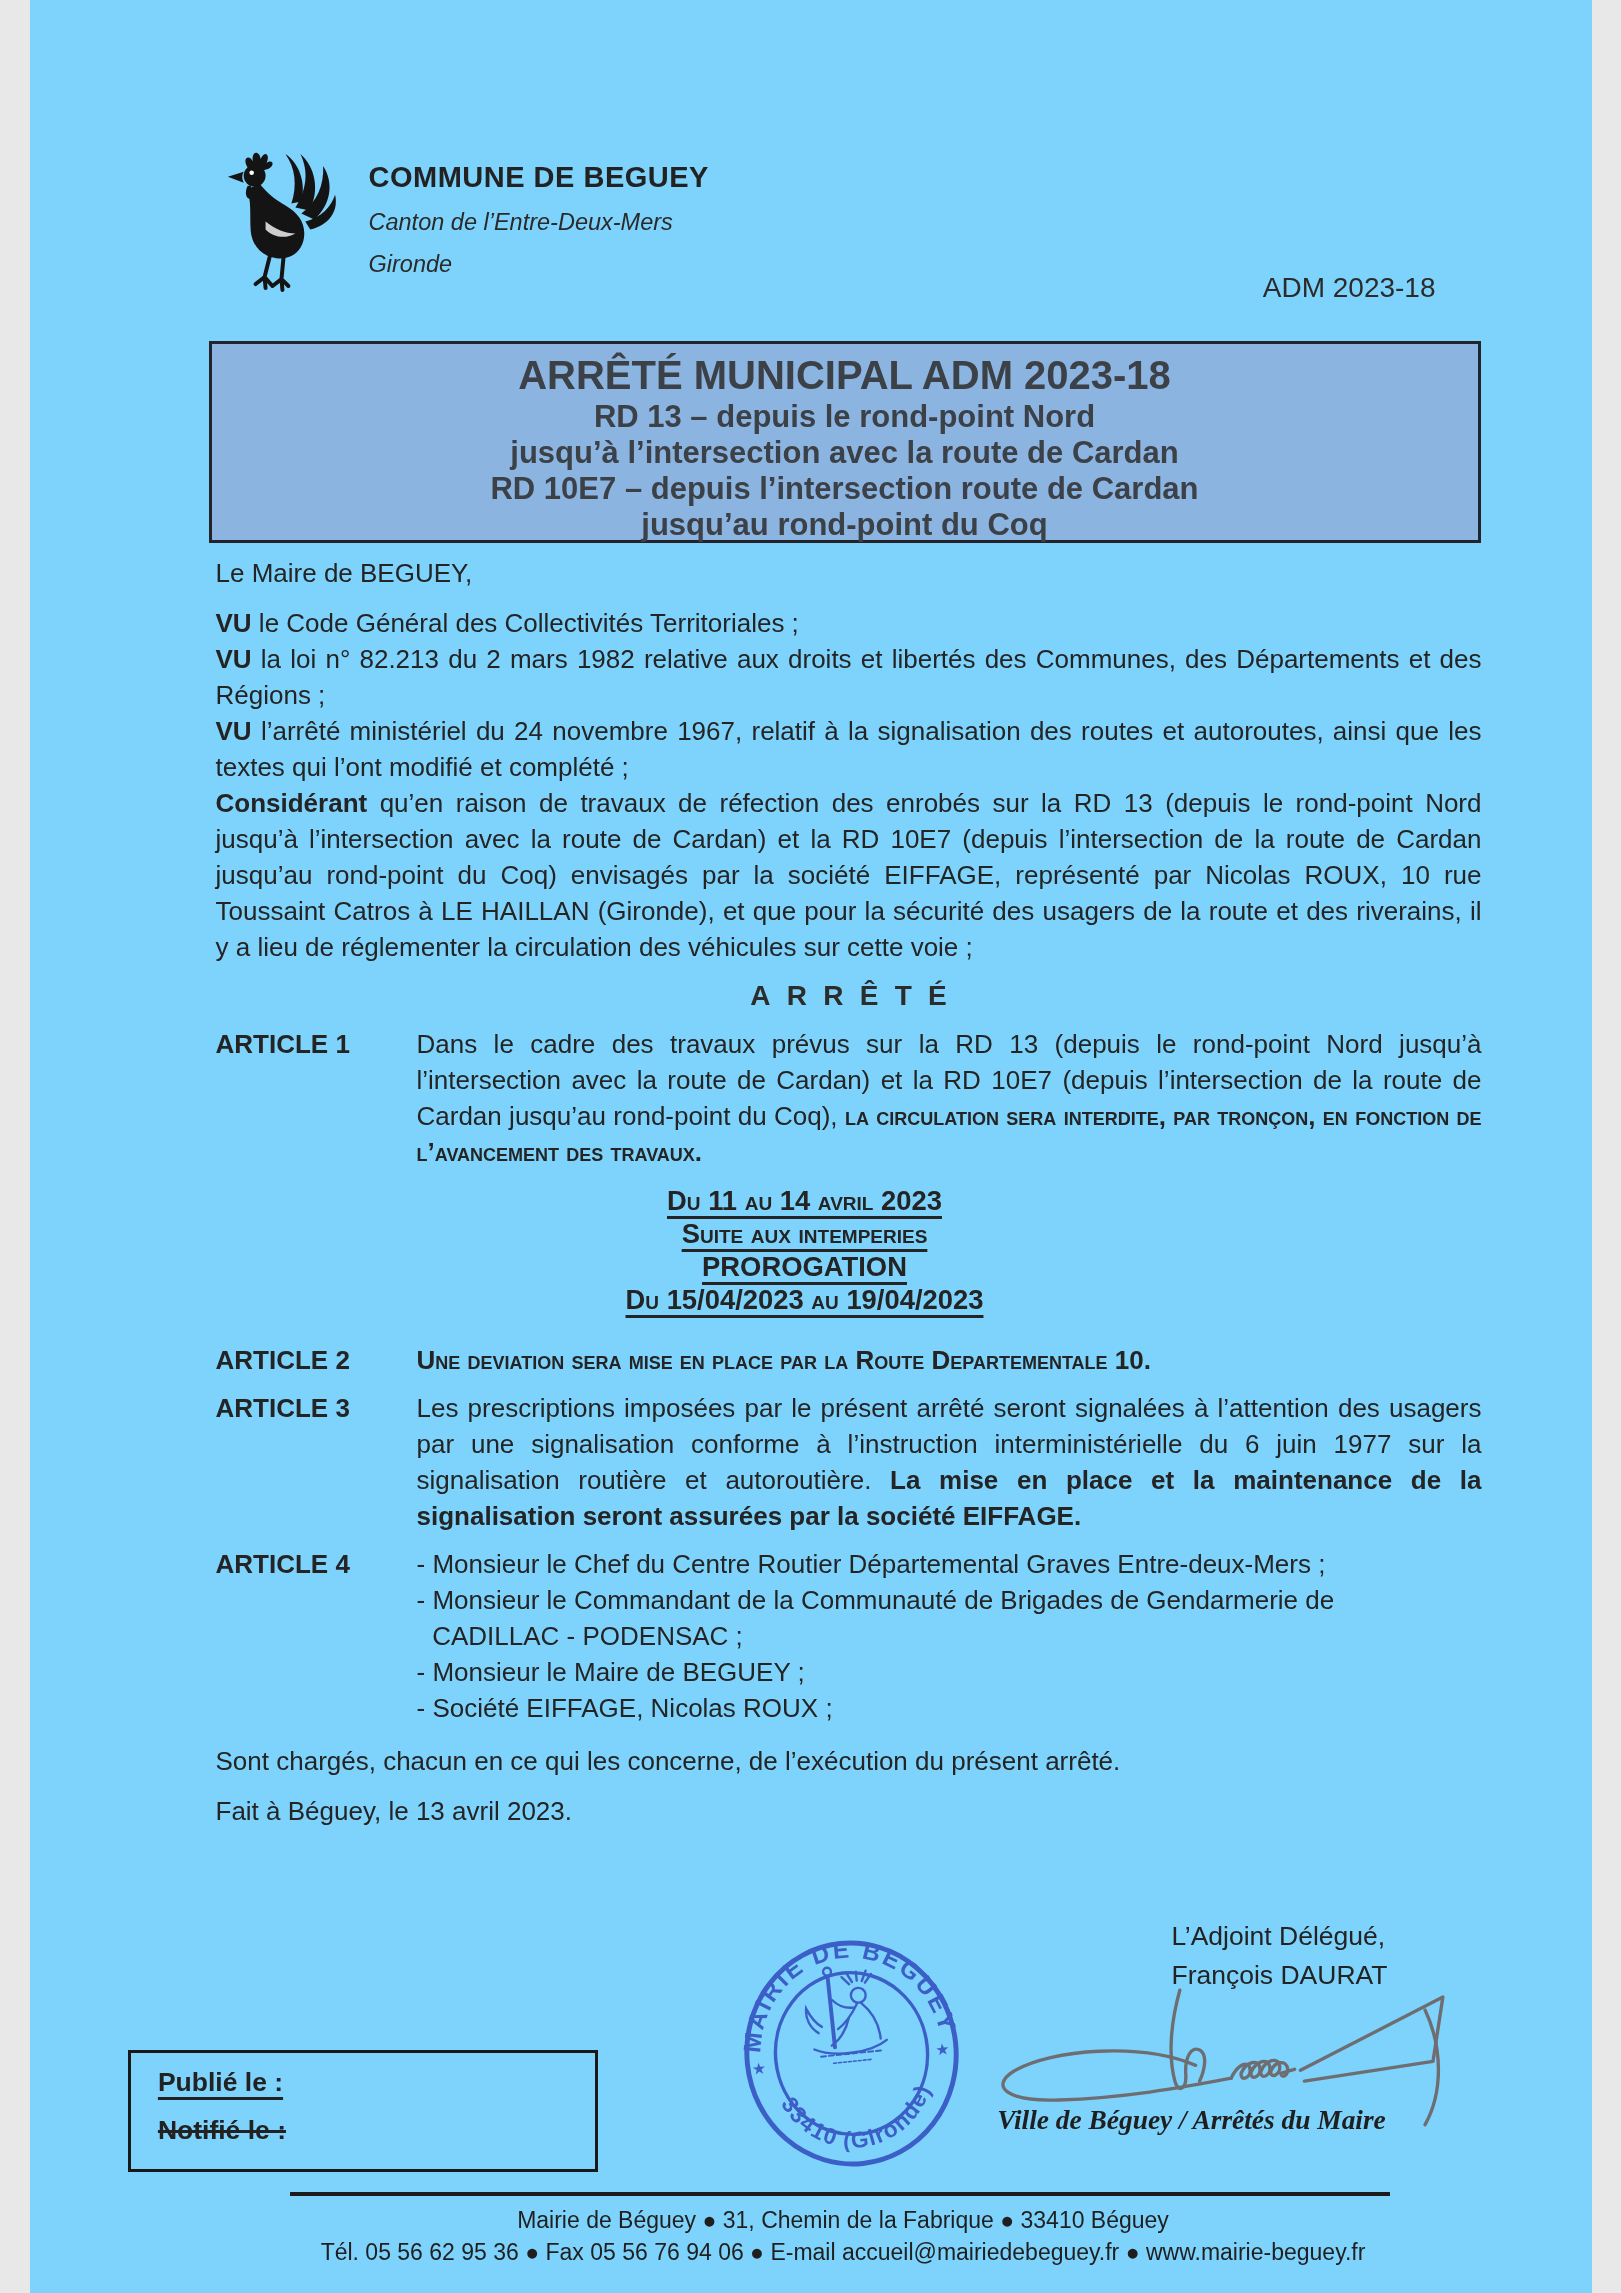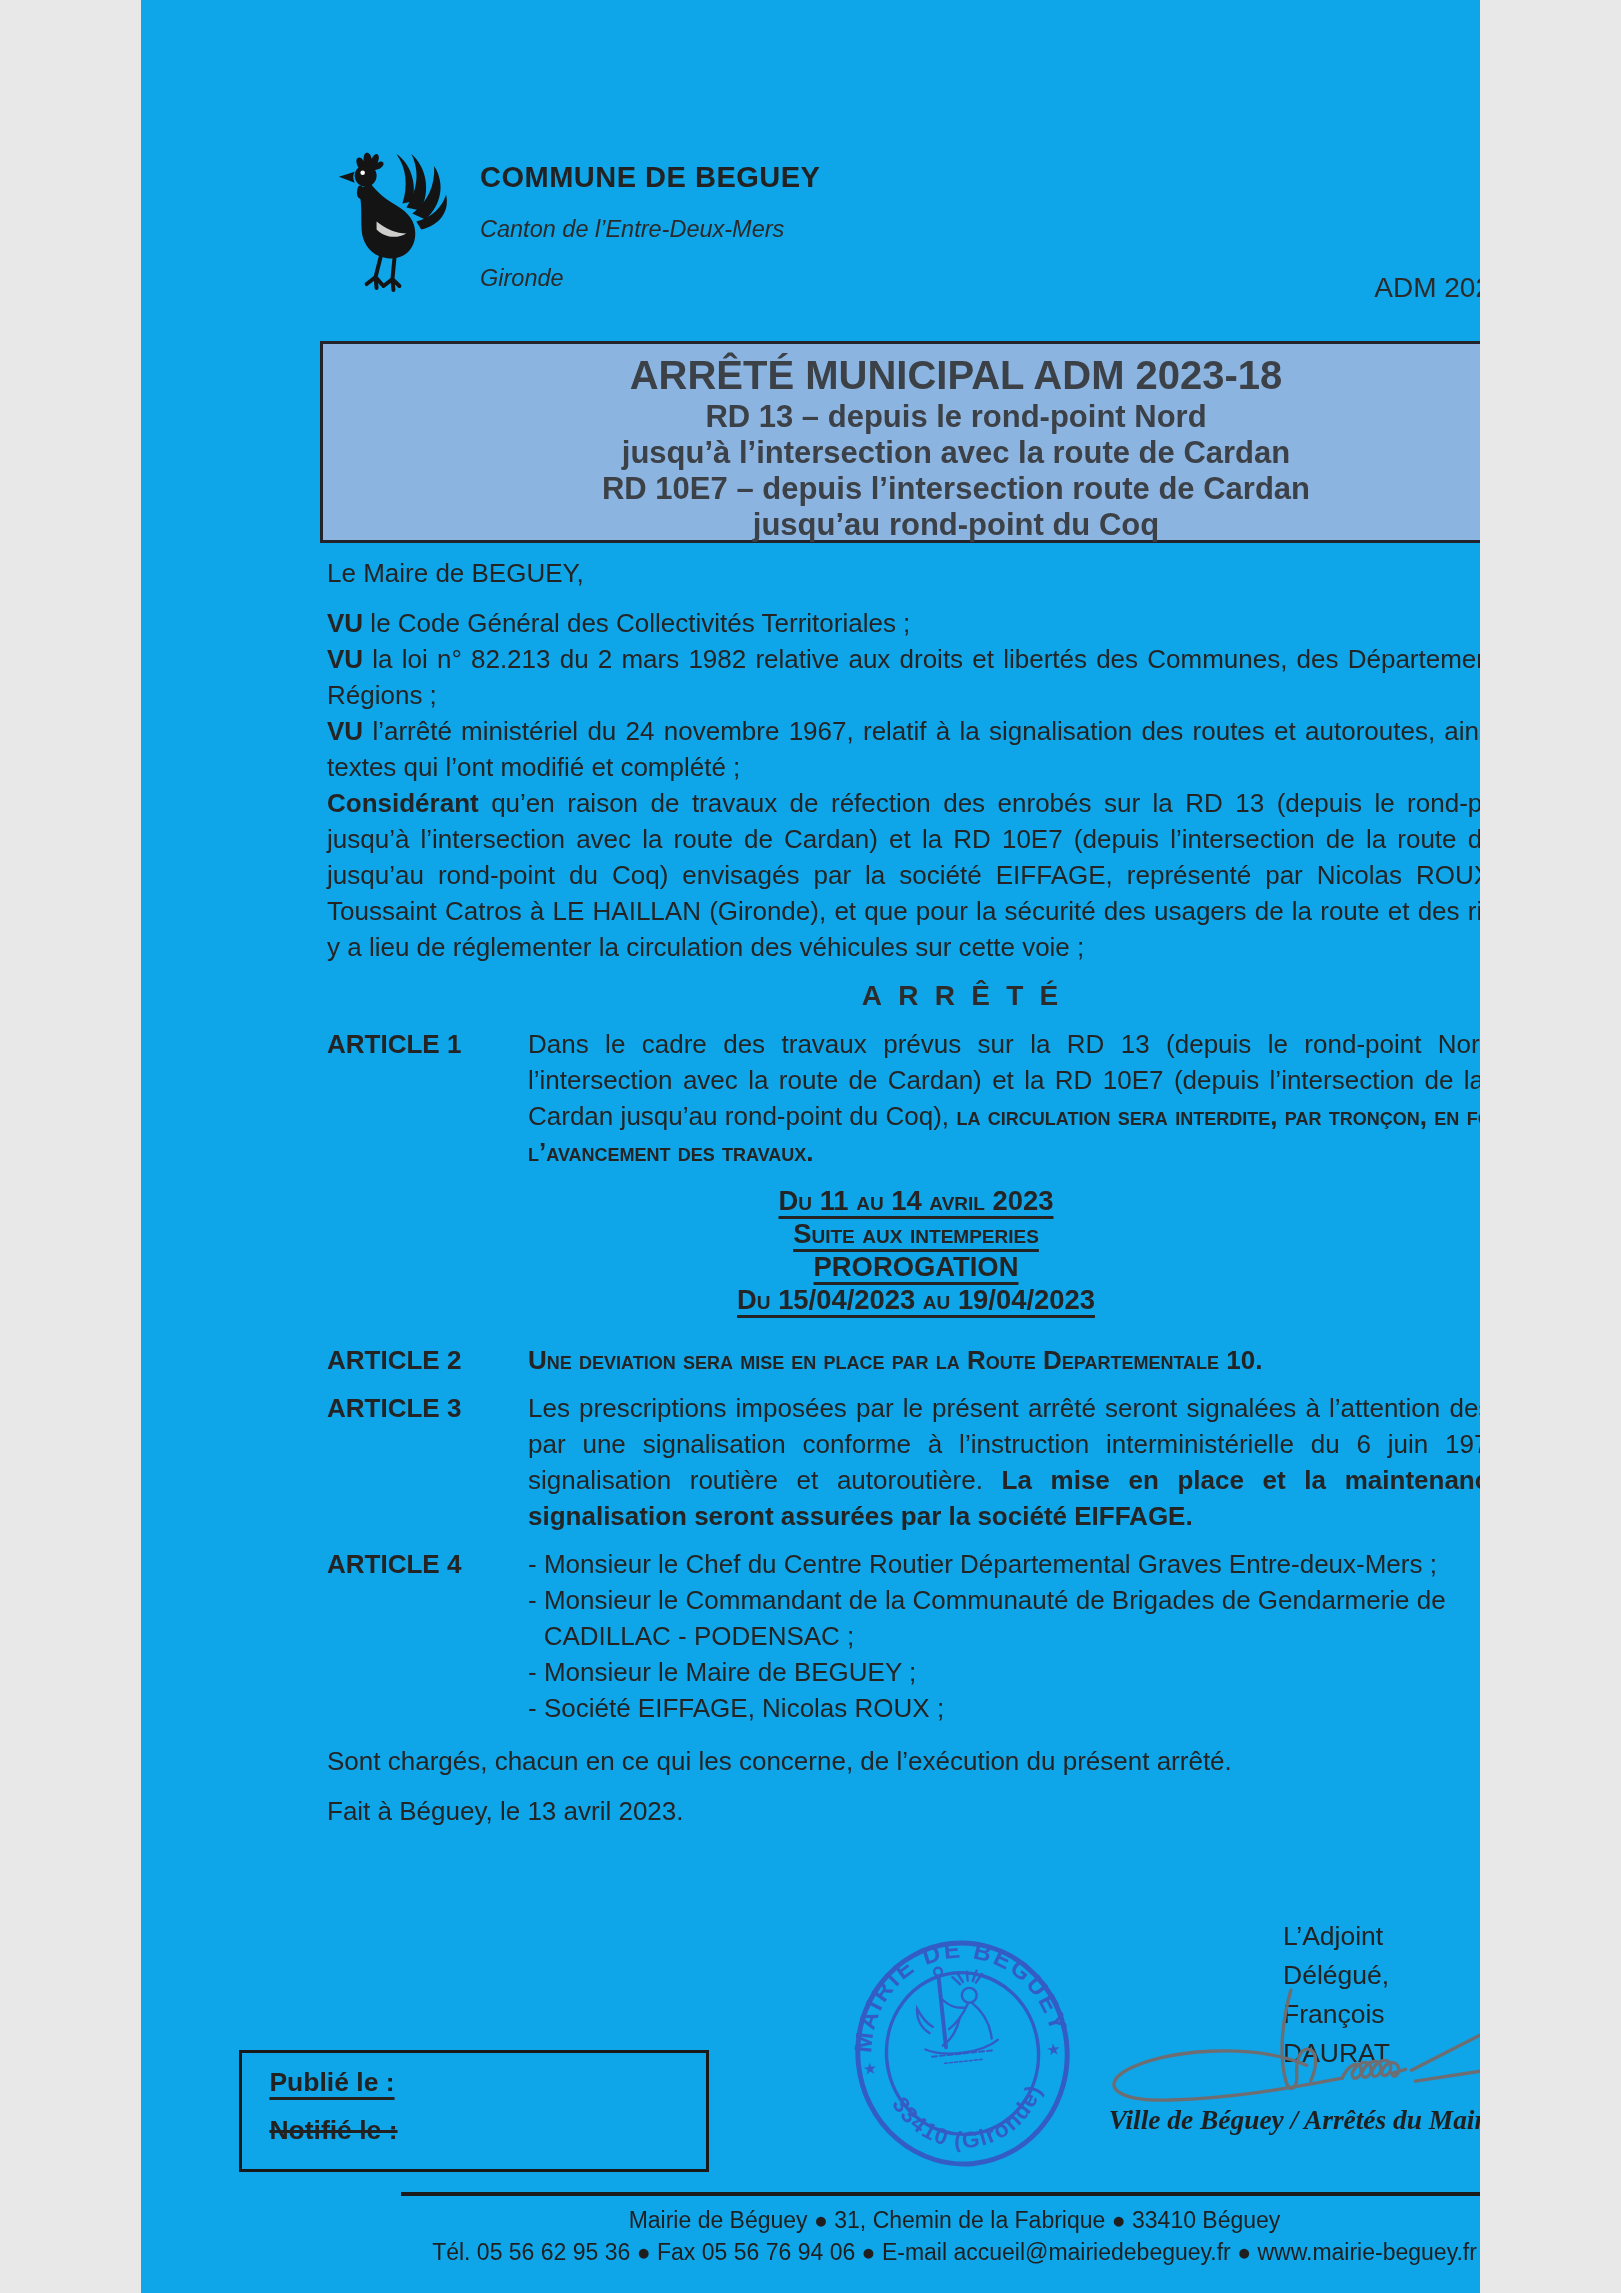--- a/index.html
+++ b/index.html
@@ -1,26 +1,26 @@
 <!DOCTYPE html>
 <html><head>
 <meta charset="utf-8">
 <style>
   html,body { margin:0; padding:0; background:#e8e8e8; }
   .page {
-    position:relative; width:1339px; height:2294px; margin:0 auto;
-    background:#0ea5e9; overflow:hidden;
+    position:relative; width:1562px; height:2294px; margin:0 auto;
+    background:#7dd3fc; overflow:hidden;
     font-family:"Liberation Sans", sans-serif; color:#262626;
   }
   .abs { position:absolute; }
 
   
   .commune-block { position:absolute; left:339px; top:161px; }
   .commune-name { font-size:29px; font-weight:700; letter-spacing:0.5px; color:#222; }
-  .commune-sub  { font-size:23.5px; font-style:italic; margin-top:22px; color:#2a2a2a; }
+  .commune-sub  { font-size:23.5px; font-style:italic; margin-top:15px; color:#2a2a2a; }
   .adm-ref { position:absolute; left:1127px; top:272px; width:279px; text-align:right;
              font-size:28px; color:#2b2b2b; }
 
   
   .title-box {
     position:absolute; left:179px; top:341px; width:1272px; height:202px;
     box-sizing:border-box; border:3.9px solid #23232b;
     background:#8cb4e0; text-align:center; color:#3c4148;
     padding-top:7.8px;
   }

